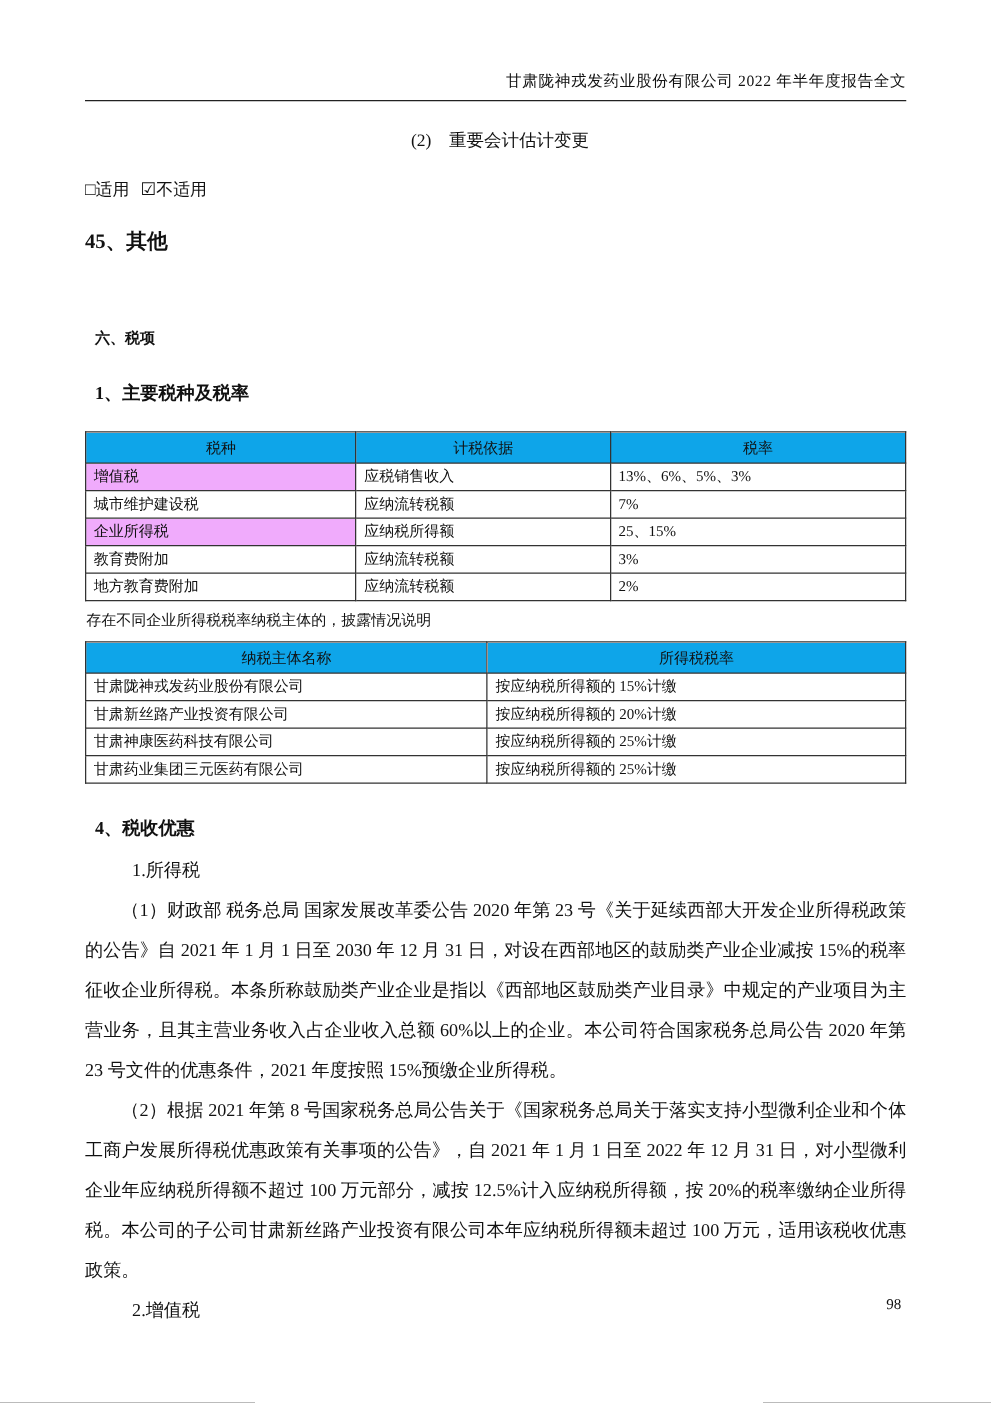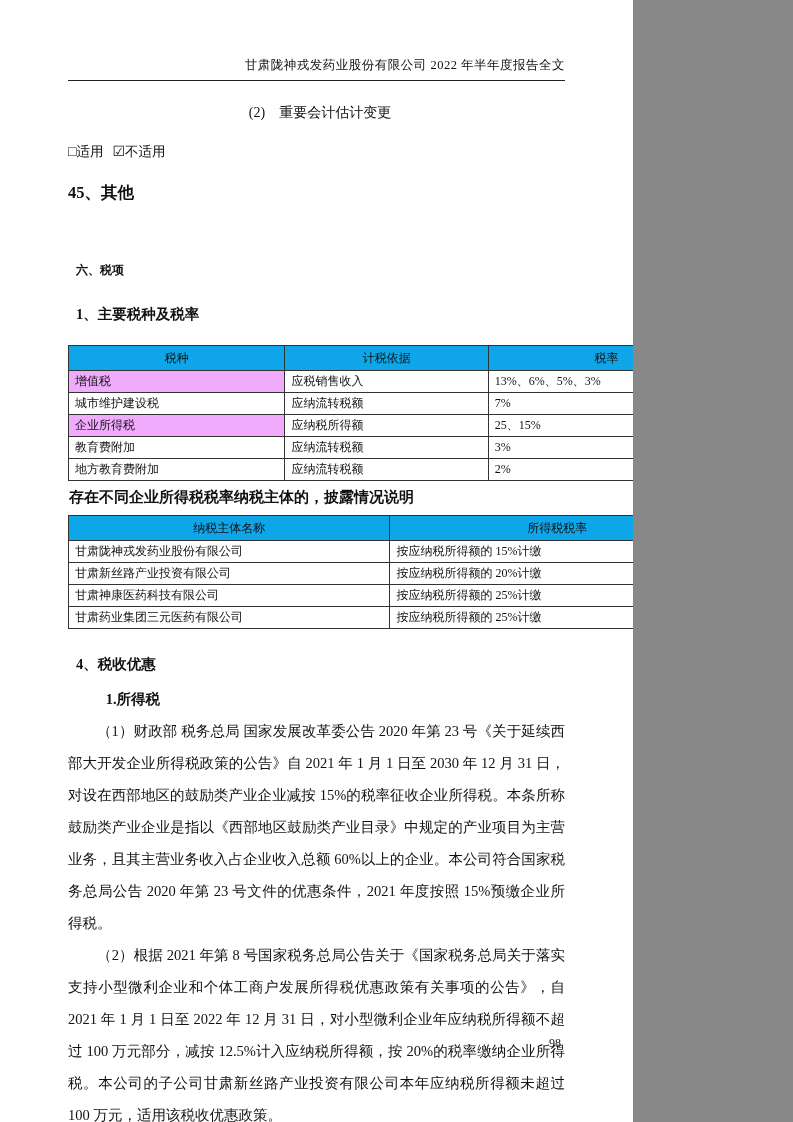--- a/index.html
+++ b/index.html
@@ -1,18 +1,18 @@
 <!DOCTYPE html>
 <html><head>
 <meta charset="utf-8">
 <style>
   html,body{margin:0;padding:0;background:#888;}
   .page{
     position:relative;
-    width:633px;height:1122px;
+    width:793px;height:1122px;
     background:#ffffff;
     font-family:"Liberation Serif","DejaVu Serif",serif;
     color:#111;
     box-sizing:border-box;
     padding:57px 68px 0 68px;
     overflow:hidden;
   }
   .doc-header{
     text-align:right;
     font-size:12.5px;
@@ -57,32 +57,31 @@
   }
   table.doc-table th{
     background:#0ea5e9;
     text-align:center;
     height:20px;
   }
   table.doc-table td{height:14px;}
   td.shaded{background:#f0abfc;}
   .note-line{
     margin:7px 0 0 1px;
-    font-size:15px;
-    font-weight:bold;
+    font-size:12px;
   }
   table.doc-table.t2{margin-top:8px;}
   .body-text{
     margin-top:9px;
     font-size:14.5px;
     line-height:32px;
     text-align:justify;
   }
   .body-text p{margin:0;text-indent:2em;}
-  .body-text p.sub-head{text-indent:2.6em;font-weight:bold;}
+  .body-text p.sub-head{text-indent:2.6em;}
   .page-number{
     position:absolute;
     top:1036px;right:72px;
     font-size:12px;
   }
 </style>
 </head>
 <body>
 
 <div class="page">

